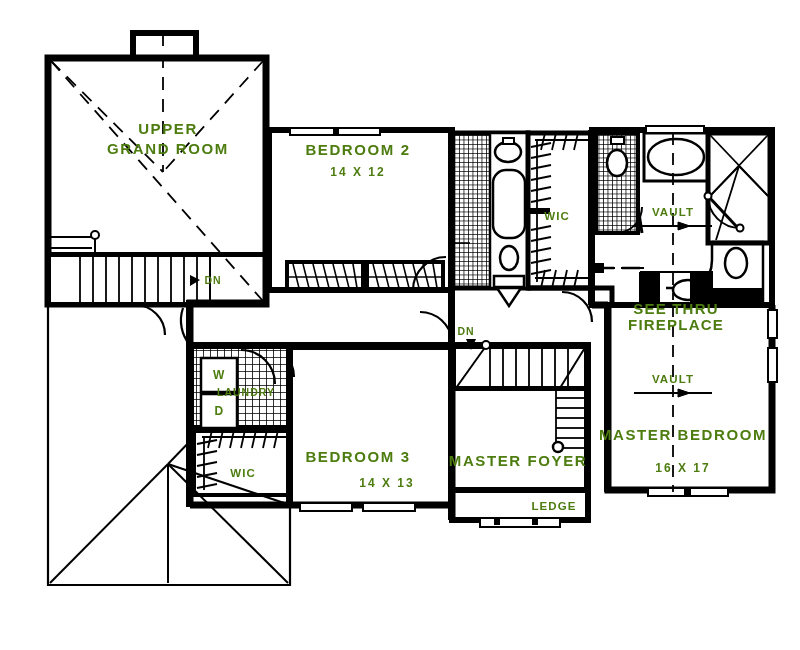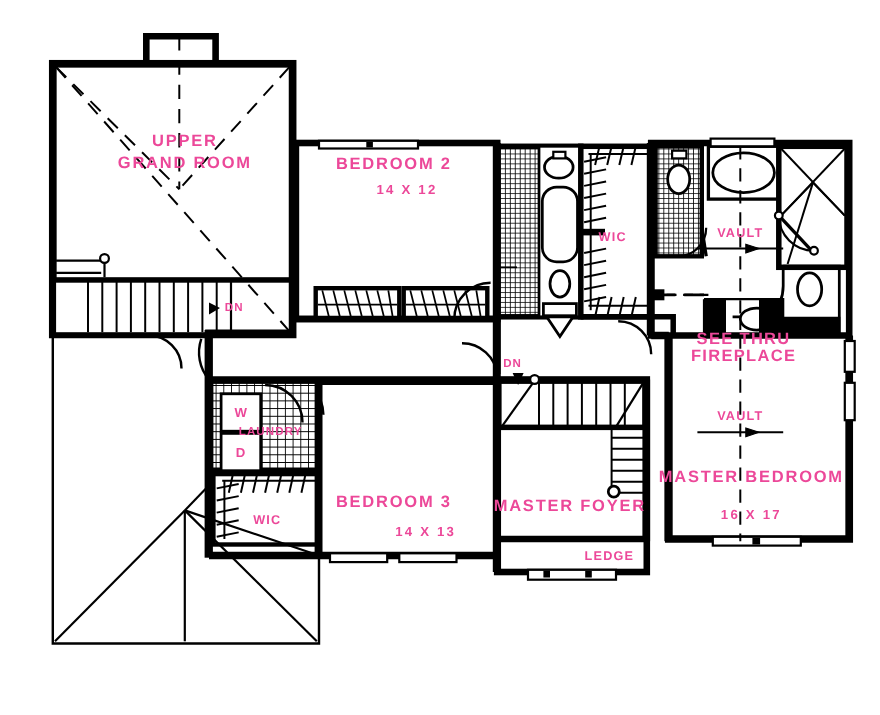--- a/index.html
+++ b/index.html
@@ -1,20 +1,20 @@
 <!DOCTYPE html>
 <html><head>
 <meta charset="utf-8">
 <style>
   html,body{margin:0;padding:0;background:#ffffff;}
   body{width:800px;height:650px;overflow:hidden;
        font-family:"Liberation Sans", sans-serif;}
   #plan{position:relative;width:800px;height:650px;background:#fff;}
   #plan svg{position:absolute;left:0;top:0;}
-  .lbl{position:absolute;color:#ec4899;font-weight:bold;
+  .lbl{position:absolute;color:#4d7c0f;font-weight:bold;
        font-family:"Liberation Sans", sans-serif;
        letter-spacing:1px;white-space:nowrap;text-align:center;
        transform:translate(-50%,-50%);}
   .lbl-room{font-size:15px;letter-spacing:1.6px;}
   .lbl-dim{font-size:12px;letter-spacing:2px;}
   .lbl-sm{font-size:11.5px;letter-spacing:1.1px;text-align:right;}
   .lbl-xs{font-size:10.5px;letter-spacing:1px;}
   .lbl-wd{font-size:12px;letter-spacing:0.5px;}
   .lbl-ff{font-size:15px;letter-spacing:1.2px;}
 </style>
@@ -310,21 +310,21 @@
     <rect x="186" y="300" width="7" height="207" fill="#000"></rect>
     <rect x="448" y="345" width="7" height="175" fill="#000"></rect>
     <rect x="584" y="345" width="7" height="147" fill="#000"></rect>
   </g>
 </svg>
 
 <div class="lbl lbl-room" style="left:168px;top:128px;">UPPER</div>
 <div class="lbl lbl-room" style="left:168px;top:148px;">GRAND ROOM</div>
 
 <div class="lbl lbl-room" style="left:358px;top:149px;">BEDROOM 2</div>
-<div class="lbl lbl-dim" style="left:358px;top:172px;margin-left:12px;">14 X 12</div>
+<div class="lbl lbl-dim" style="left:358px;top:172px;">14 X 12</div>
 
 <div class="lbl lbl-room" style="left:358px;top:456px;">BEDROOM 3</div>
 <div class="lbl lbl-dim" style="left:358px;top:483px;margin-left:29px;">14 X 13</div>
 
 <div class="lbl lbl-room" style="left:683px;top:434px;">MASTER BEDROOM</div>
 <div class="lbl lbl-dim" style="left:683px;top:468px;">16 X 17</div>
 
 <div class="lbl lbl-room" style="left:518px;top:460px;">MASTER FOYER</div>
 
 <div class="lbl lbl-sm" style="left:557px;top:216px;">WIC</div>

